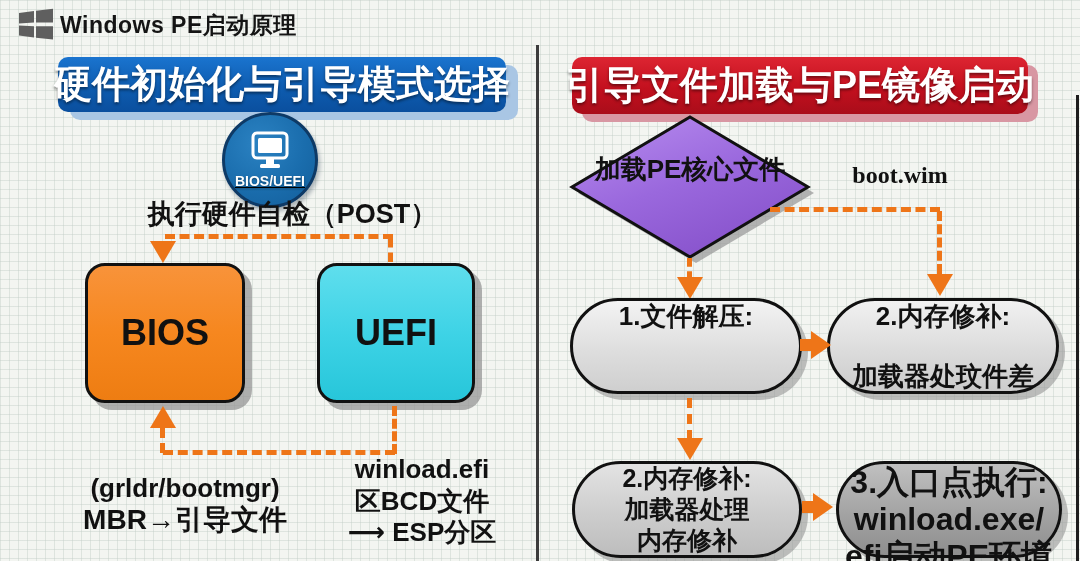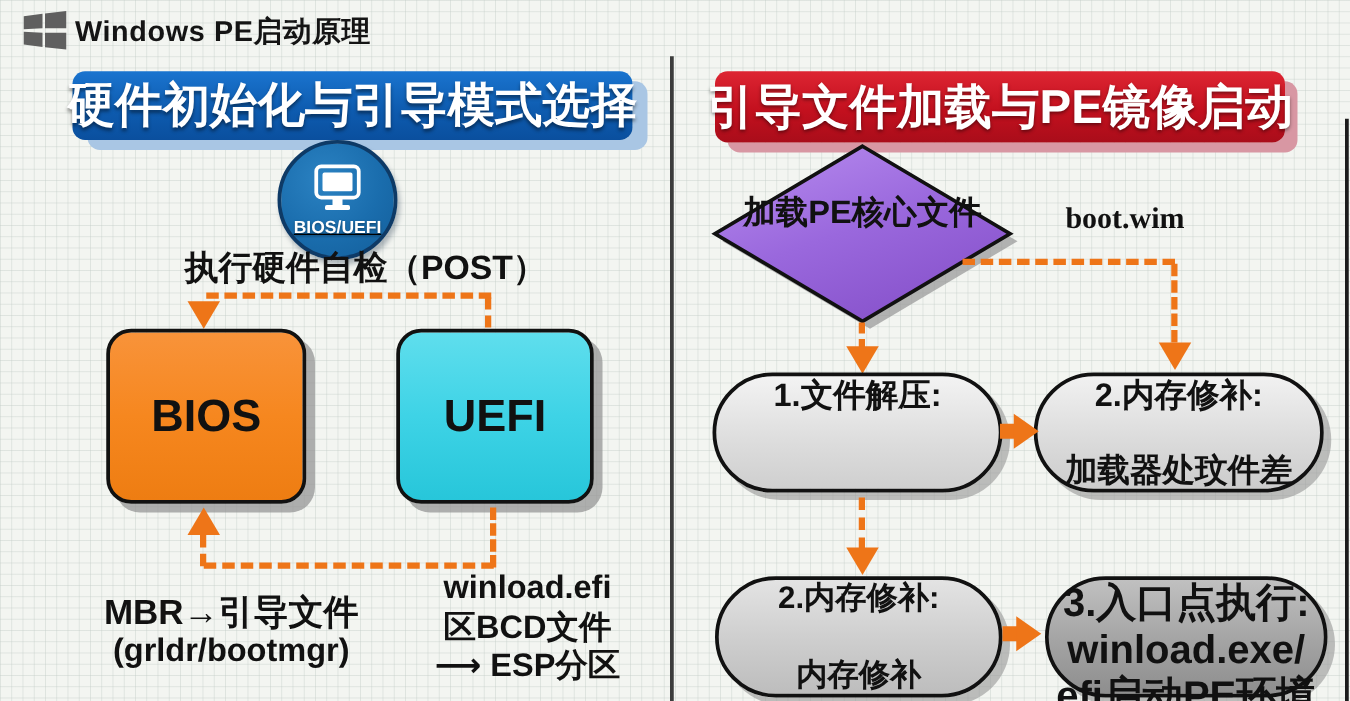--- a/index.html
+++ b/index.html
@@ -144,22 +144,22 @@
 
   <div class="abs mode-box bios-box">BIOS</div>
   <div class="abs mode-box uefi-box">UEFI</div>
 
   <div class="abs tri-up" style="left:150px;top:406px;"></div>
   <div class="abs dash-v" style="left:160px;top:428px;height:25px;"></div>
   <div class="abs dash-h" style="left:163px;top:450px;width:232px;"></div>
   <div class="abs dash-v" style="left:392px;top:406px;height:48px;"></div>
 
   <div class="abs blacktext mbr-text">
+    <div class="ln sub">(grldr/bootmgr)</div>
     <div class="ln">MBR→引导文件</div>
-    <div class="ln sub">(grldr/bootmgr)</div>
   </div>
   <div class="abs blacktext efi-text">
     <div class="ln">winload.efi</div>
     <div class="ln">区BCD文件</div>
     <div class="ln">⟶ ESP分区</div>
   </div>
 
   <div class="abs hdr hdr-right">引导文件加载与PE镜像启动</div>
 
   <svg class="abs diamond-svg" viewBox="0 0 250 154">
@@ -193,20 +193,21 @@
   </div>
 
   <div class="abs stem-h" style="left:800px;top:339px;width:12px;"></div>
   <div class="abs tri-right" style="left:811px;top:331px;"></div>
 
   <div class="abs dash-v" style="left:687px;top:398px;height:42px;"></div>
   <div class="abs tri-down" style="left:677px;top:438px;"></div>
 
   <div class="abs pill pill-3">
     <div class="ln">2.内存修补:</div>
+    <div class="ln">加载器处理</div>
     <div class="ln">内存修补</div>
   </div>
   <div class="abs pill pill-4">
     <div class="ln">3.入口点执行:</div>
     <div class="ln">winload.exe/</div>
     <div class="ln">efi启动PE环境</div>
   </div>
 
   <div class="abs stem-h" style="left:802px;top:501px;width:12px;"></div>
   <div class="abs tri-right" style="left:813px;top:493px;"></div>

